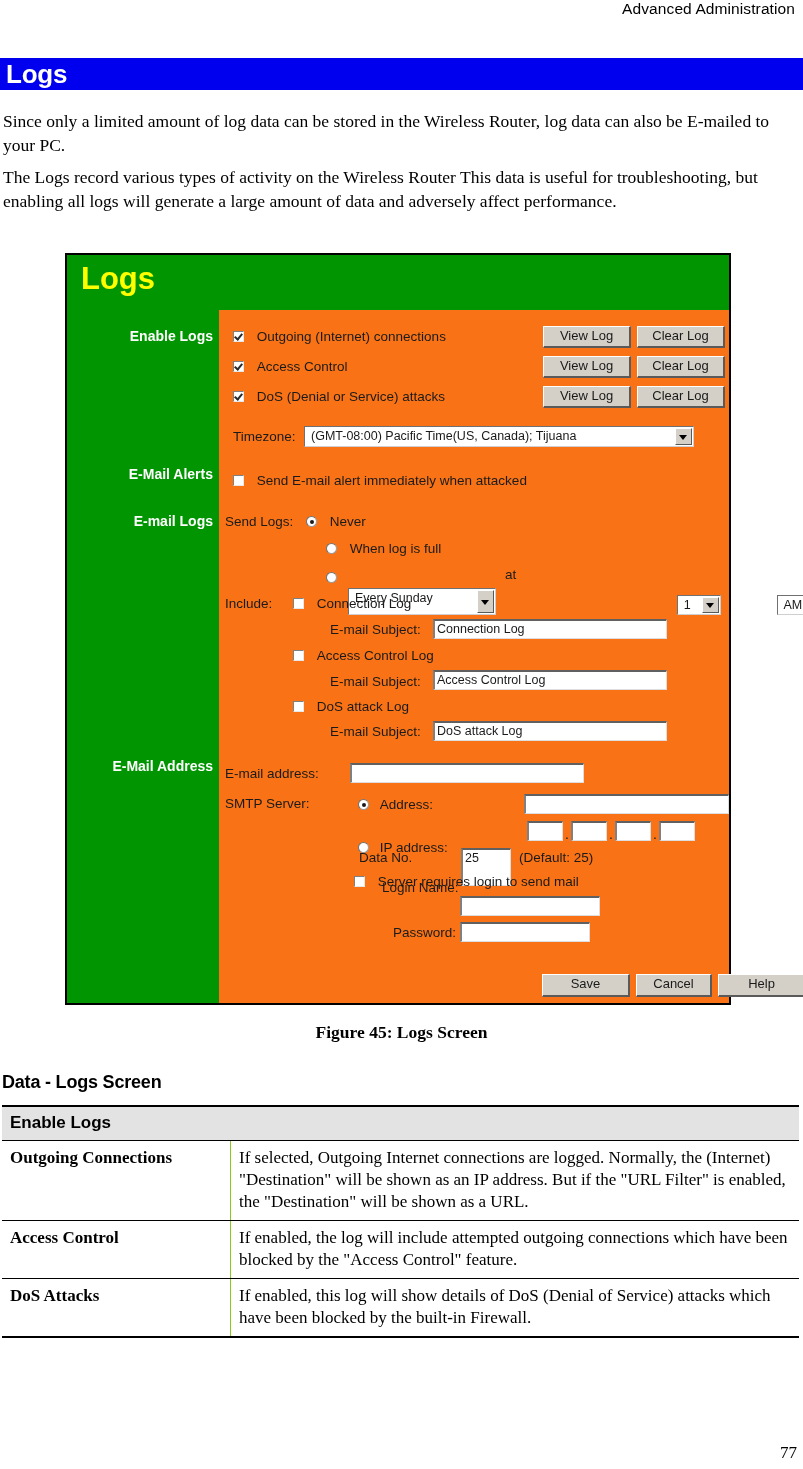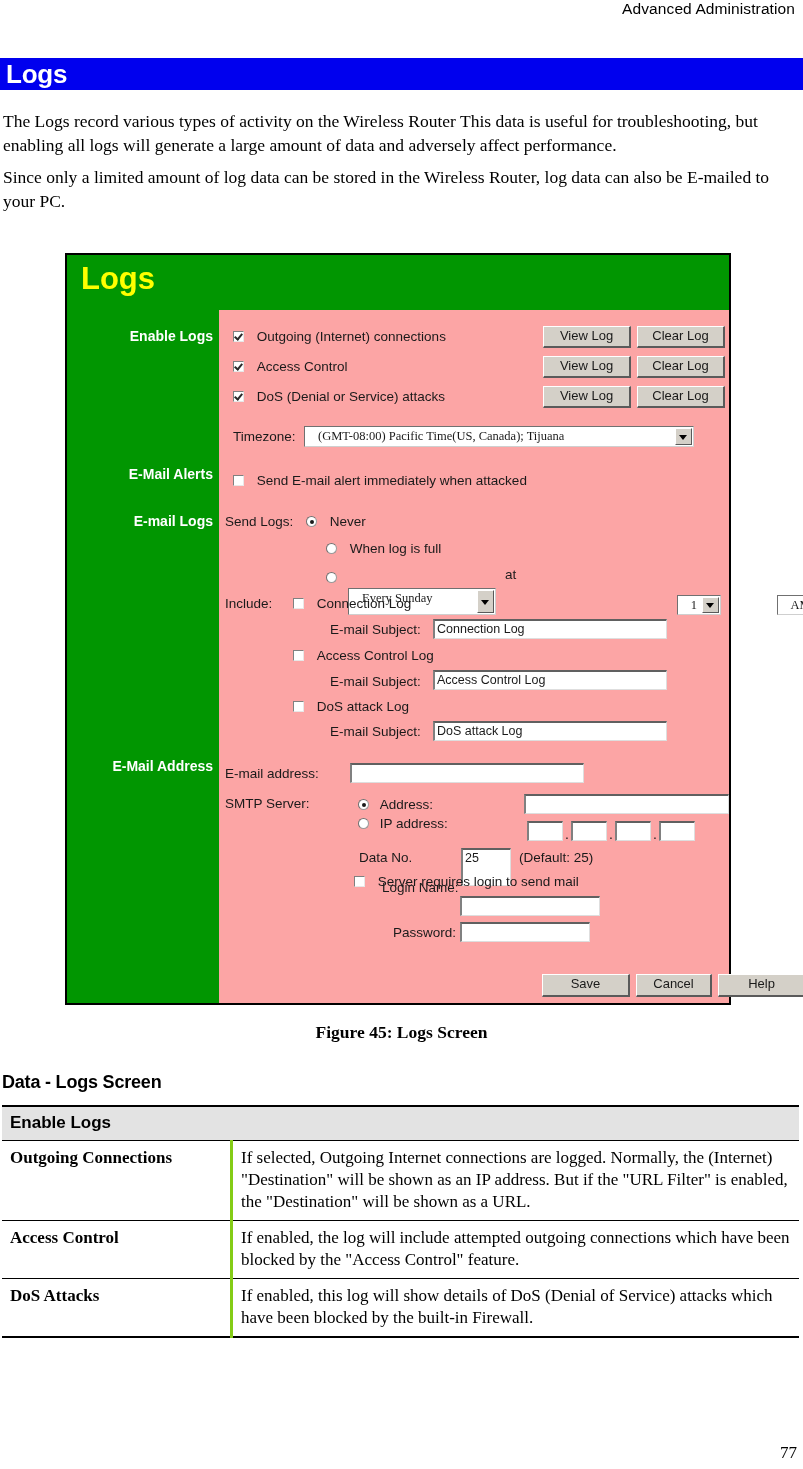--- a/index.html
+++ b/index.html
@@ -113,21 +113,21 @@
     font-size: 14px;
     font-family: "Liberation Sans", sans-serif;
     white-space: nowrap;
   }
   .shot-main {
     position: absolute;
     top: 55px;
     left: 152px;
     right: 0px;
     bottom: 0px;
-    background: #fca5a5;
+    background: #f97316;
   }
 
   
   .abs { position: absolute; white-space: nowrap; }
 
   
   .cb {
     display: inline-block;
     width: 11px; height: 11px;
     border-top: 1px solid #808080;
@@ -200,25 +200,25 @@
     white-space: nowrap;
   }
   .sel {
     display: inline-block;
     background: #ffffff;
     border-top: 1px solid #707070;
     border-left: 1px solid #707070;
     border-right: 1px solid #cfcfcf;
     border-bottom: 1px solid #cfcfcf;
     box-sizing: border-box;
-    font-family: Liberation Serif, serif;
+    font-family: Liberation Sans, sans-serif;
     font-size: 12.5px;
     color: #1a1a1a;
     position: relative;
-    padding-left: 13px;
+    padding-left: 6px;
     overflow: hidden;
     white-space: nowrap;
   }
   .sel .arrow {
     position: absolute;
     right: 1px; top: 1px; bottom: 1px;
     width: 15px;
     background: #d4d0c8;
     border-top: 1px solid #ffffff;
     border-left: 1px solid #ffffff;
@@ -279,21 +279,21 @@
     border-top: 2px solid #000;
     border-bottom: 1px solid #000;
     padding: 5px 8px 6px 8px;
   }
   table.data tr.row td {
     border-bottom: 1px solid #000;
   }
   table.data tr.row td.k {
     font-weight: bold;
     width: 212px;
-    border-right: 3px solid #84cc16;
+    border-right: 1px solid #84cc16;
   }
   table.data tr.last td { border-bottom: 2px solid #000; }
 
   .page-num {
     position: absolute;
     bottom: 6px;
     right: 6px;
     font-family: "Liberation Serif", serif;
     font-size: 17px;
   }
@@ -303,22 +303,22 @@
 
 <div class="page-header">
   <span>Advanced Administration</span>
 </div>
 
 <div class="title-bar">
   <div class="title-text">Logs</div>
 </div>
 
 <div class="doc-body">
+  <p class="para">Since only a limited amount of log data can be stored in the Wireless Router, log data can also be E-mailed to your PC.</p>
   <p class="para">The Logs record various types of activity on the Wireless Router This data is useful for troubleshooting, but enabling all logs will generate a large amount of data and adversely affect performance.</p>
-  <p class="para">Since only a limited amount of log data can be stored in the Wireless Router, log data can also be E-mailed to your PC.</p>
 </div>
 
 <div class="shot">
 
   <div class="shot-banner">
     <div class="logo">Logs</div>
   </div>
 
   <div class="shot-sidebar">
     <div class="side-label" style="top:18px;">Enable Logs</div>
@@ -423,21 +423,21 @@
     <div class="inp abs" style="left:131px; top:453px; width:234px; height:20px;"></div>
 
     <div class="abs" style="left:6px; top:486px;">SMTP Server:</div>
 
     <div class="abs" style="left:139px; top:487px;">
       <span class="rb on"></span>
       <span style="margin-left:7px;">Address:</span>
     </div>
     <div class="inp abs" style="left:305px; top:484px; width:205px; height:20px;"></div>
 
-    <div class="abs" style="left:139px; top:506px;">
+    <div class="abs" style="left:139px; top:530px;">
       <span class="rb"></span>
       <span style="margin-left:7px;">IP address:</span>
     </div>
     <div class="inp abs" style="left:308px; top:511px; width:36px; height:20px;"></div>
     <div class="abs" style="left:346px; top:516px; font-size:14px;">.</div>
     <div class="inp abs" style="left:352px; top:511px; width:36px; height:20px;"></div>
     <div class="abs" style="left:390px; top:516px; font-size:14px;">.</div>
     <div class="inp abs" style="left:396px; top:511px; width:36px; height:20px;"></div>
     <div class="abs" style="left:434px; top:516px; font-size:14px;">.</div>
     <div class="inp abs" style="left:440px; top:511px; width:36px; height:20px;"></div>

